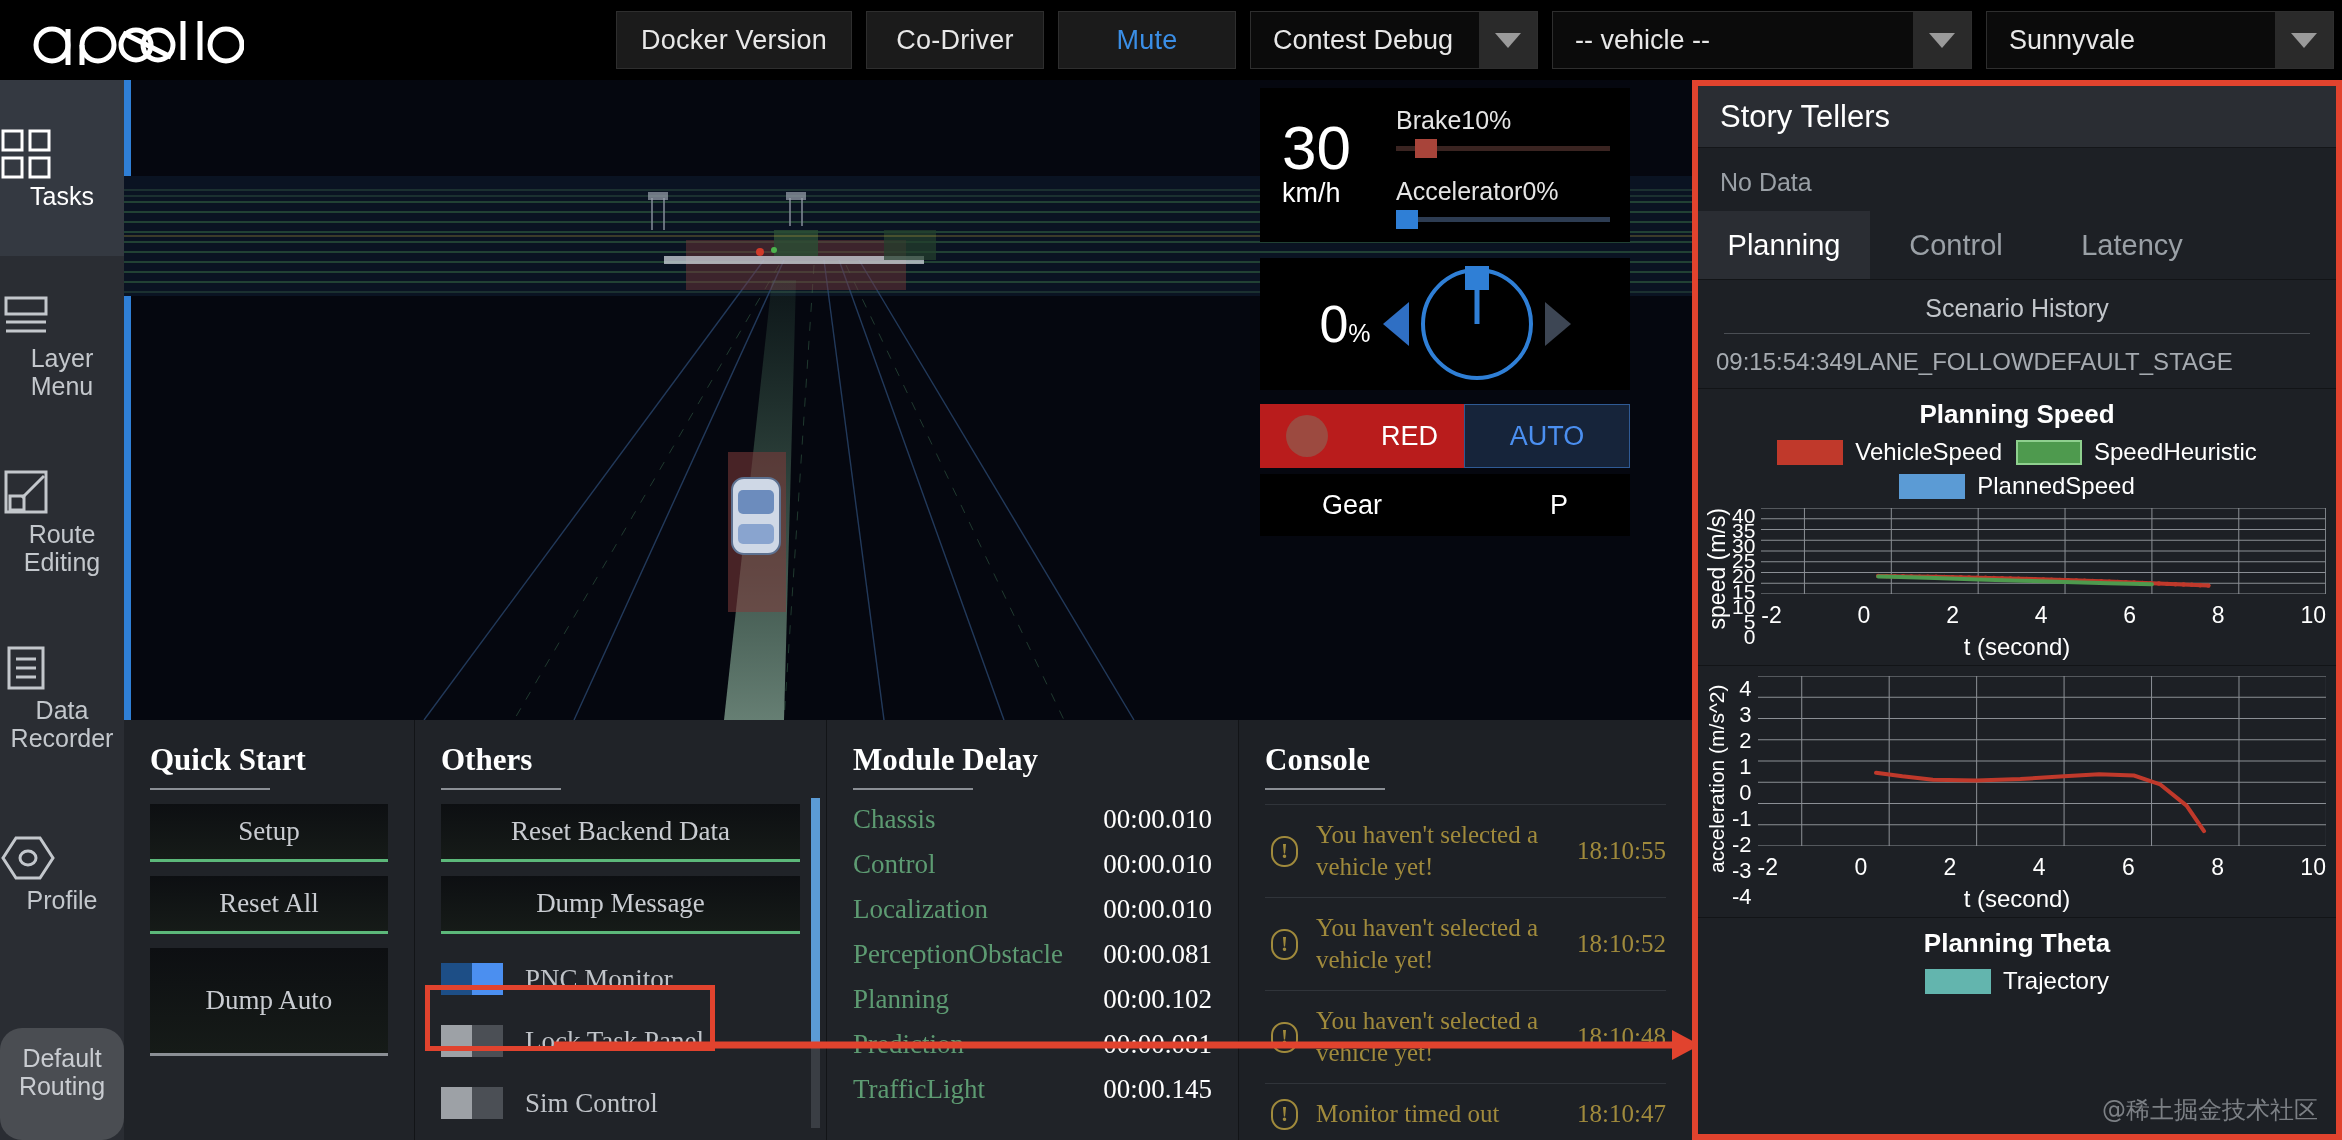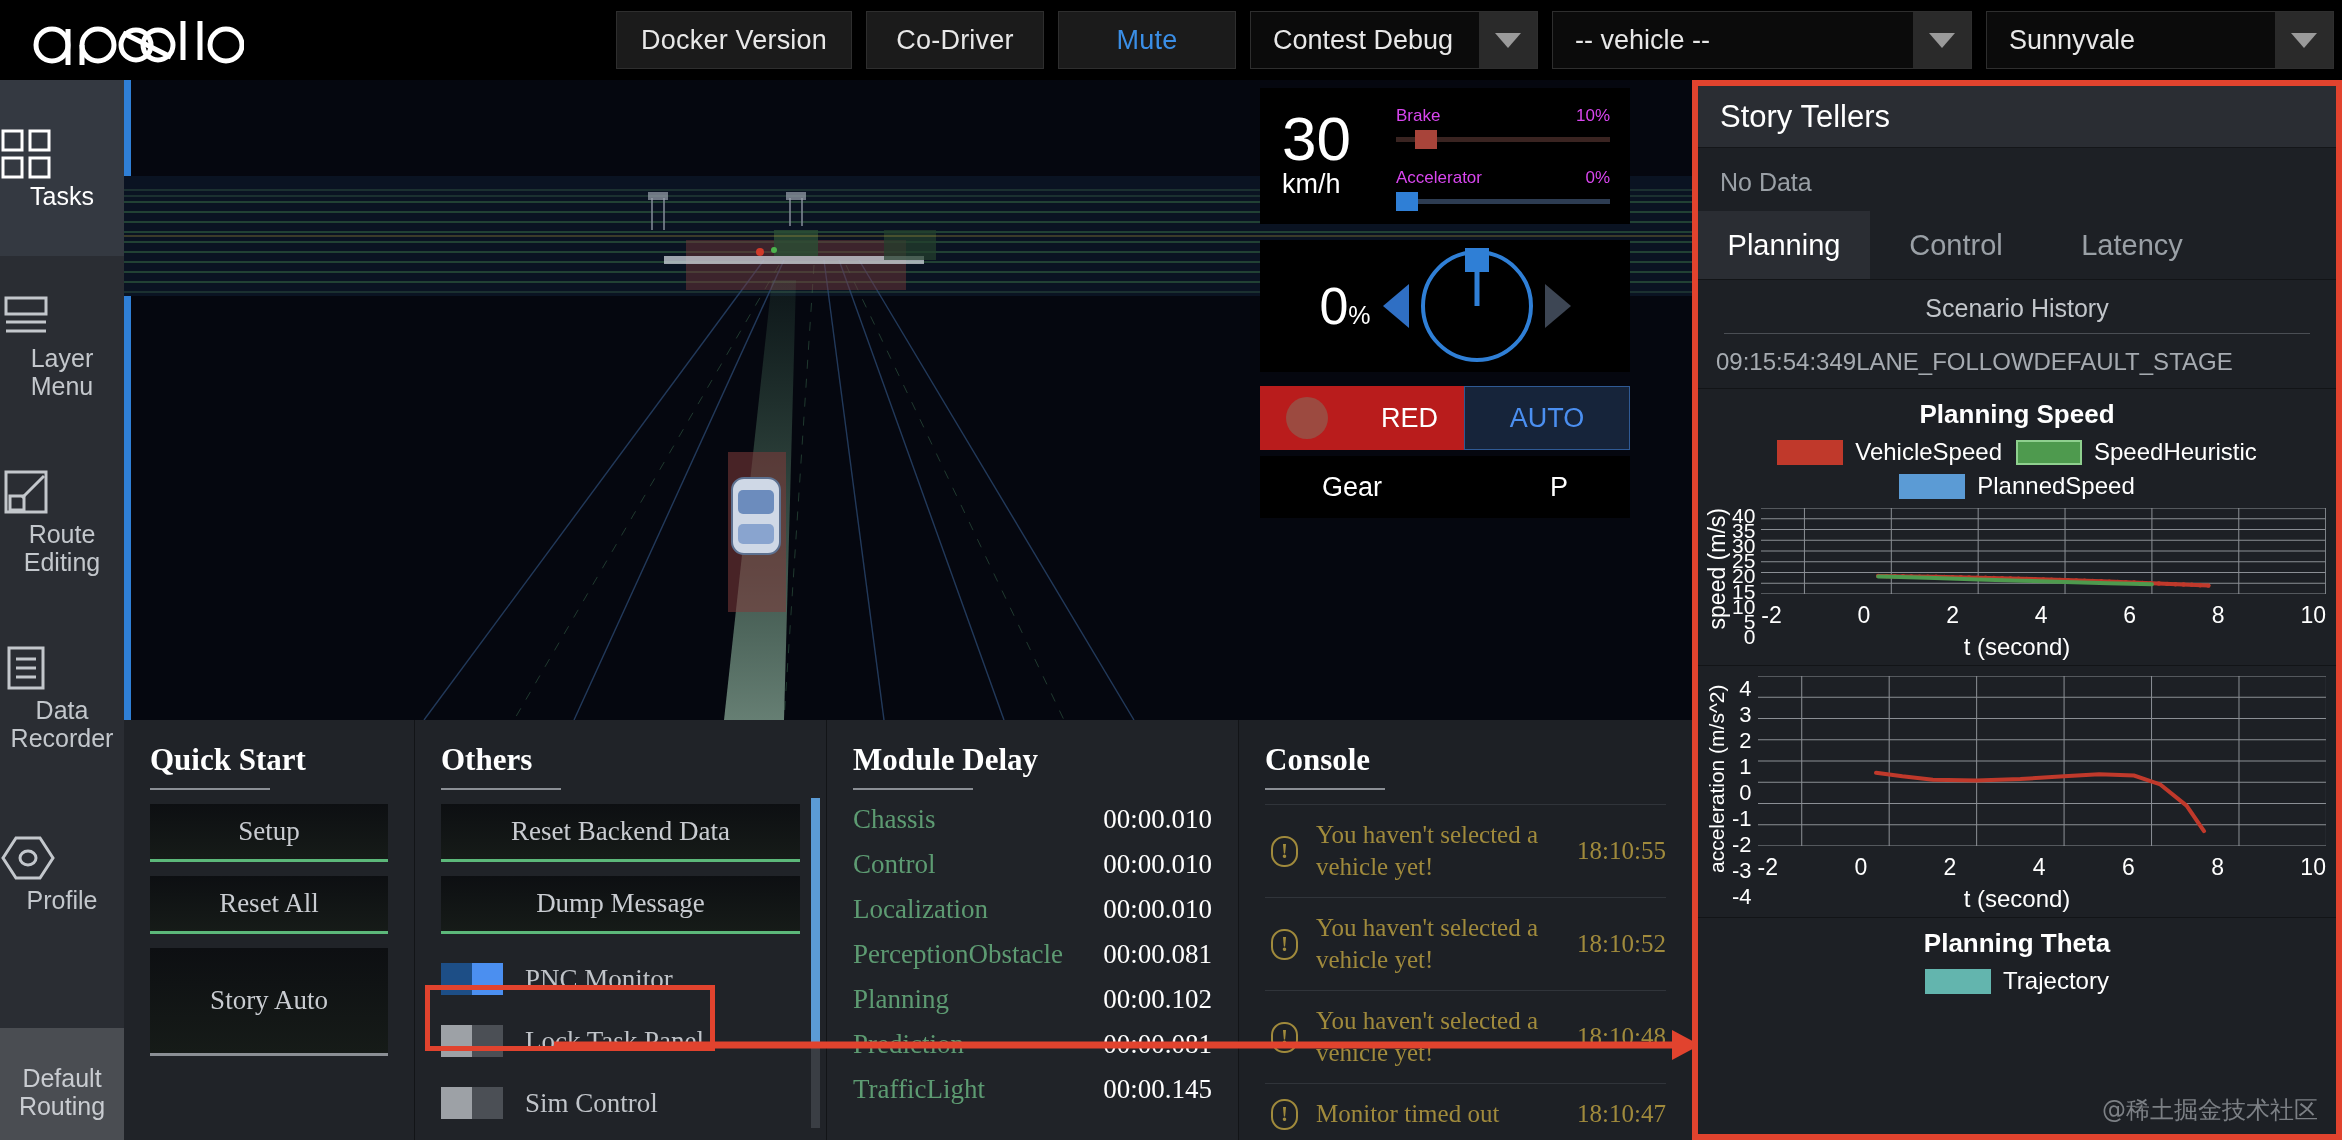--- a/index.html
+++ b/index.html
@@ -56,43 +56,44 @@
     height:176px; display:flex; flex-direction:column;
     justify-content:center; gap:0;
     color:#c3c7cc; cursor:pointer;
   }
   .side-item.active { background:#343941; color:#ffffff; }
   .side-item .ico { height:56px; display:flex; align-items:center; }
   .side-lbl { font-size:25px; line-height:1.12; text-align:center; }
   .side-bottom {
     margin-top:auto; height:112px; background:#4a4d52;
     display:flex; flex-direction:column; align-items:center;
-    justify-content:center; padding-top:16px; color:#c9ccd1;
+    justify-content:flex-start; padding-top:16px; color:#c9ccd1;
     cursor:pointer;
+    border-radius:22px;
   }
 
   
   .viewport {
     position:absolute; top:80px; left:124px;
     width:1568px; height:640px;
     background:#05070f; overflow:hidden;
   }
   .vp-blue-edge { position:absolute; left:0; top:0; width:7px; height:640px; background:#2f7fd6; }
   .road { position:absolute; inset:0; }
 
   
   .hud {
     position:absolute; top:8px; right:62px; width:370px;
   }
   .hud-top { background:#000; padding:18px 20px 20px 20px; display:flex; align-items:center; }
   .spd { display:flex; align-items:baseline; flex-direction:column; width:116px; }
   .spd-num { font-size:62px; color:#fff; font-weight:400; line-height:0.95; }
   .spd-unit { font-size:27px; color:#fff; margin-left:2px; }
   .pedals { flex:1; }
-  .pedal-row { display:flex; justify-content:space-between; font-size:17px; color:#d946ef; }
+  .pedal-row { display:flex; justify-content:flex-start; font-size:25px; color:#e5e5e5; }
   .bar-wrap { height:5px; background:#2a2a2a; margin:11px 0 26px 0; position:relative; }
   .bar-wrap:last-child { margin-bottom:0; }
   .bar-knob { position:absolute; top:-7px; left:0; width:22px; height:19px; }
   .bar-fill { position:absolute; top:0; left:0; height:5px; }
 
   .hud-wheel {
     margin-top:16px; background:#000; height:132px;
     display:flex; align-items:center; justify-content:center; gap:12px;
   }
   .wheel-pct { font-size:52px; color:#fff; }
@@ -481,21 +482,21 @@
     </div>
   </div>
 
   <div class="bottom">
 
     <div class="panel p-quick">
       <div class="p-title">Quick Start</div>
       <div class="p-rule"></div>
       <div class="qbtn">Setup</div>
       <div class="qbtn">Reset All</div>
-      <div class="qbtn tall">Story Auto</div>
+      <div class="qbtn tall">Dump Auto</div>
     </div>
 
     <div class="panel p-others">
       <div class="p-title">Others</div>
       <div class="p-rule"></div>
       <div class="qbtn">Reset Backend Data</div>
       <div class="qbtn">Dump Message</div>
 
       <div class="togg-row">
         <div class="togg on">

